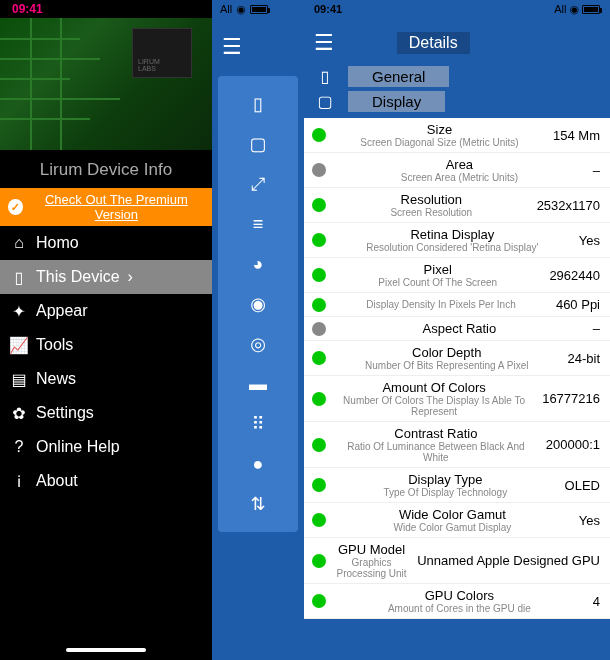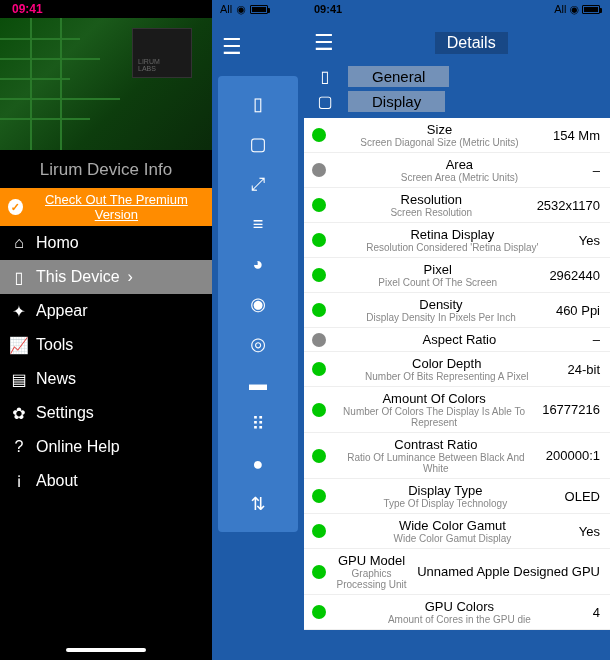--- a/index.html
+++ b/index.html
@@ -29,21 +29,21 @@
     .icon-rail { background: #3a7ac8; margin: 0 6px; border-radius: 4px; padding: 8px 0; }
     .rail-icon { color: #fff; height: 40px; display: flex; align-items: center; justify-content: center; font-size: 18px; }
     
     
     .right-panel { flex: 1; background: #1e5ba8; position: relative; }
     .status-bar-right { height: 18px; display: flex; justify-content: space-between; align-items: center; padding: 0 10px; color: #000; font-size: 11px; }
     .time-right { font-weight: 600; }
     .status-icons { display: flex; gap: 3px; align-items: center; }
     .header-row { display: flex; align-items: center; padding: 12px 10px 8px; gap: 20px; }
     .hamburger-right { color: #fff; font-size: 22px; }
-    .details-title { color: #fff; font-size: 16px; background: rgba(0,0,0,0.2); padding: 2px 12px; margin-left: 81px; }
+    .details-title { color: #fff; font-size: 16px; background: rgba(0,0,0,0.2); padding: 2px 12px; margin-left: 43px; }
     .tab-row { display: flex; align-items: center; padding: 2px 10px; gap: 12px; }
     .tab-row.second { padding-bottom: 6px; }
     .tab-icon { color: #fff; width: 22px; text-align: center; font-size: 16px; }
     .tab-label { color: #000; font-size: 15px; background: rgba(200,200,200,0.5); padding: 2px 24px; }
     .list-container { background: #fff; margin-left: 0; overflow: hidden; }
     .list-row { display: flex; align-items: center; padding: 4px 10px 4px 8px; gap: 10px; border-bottom: 0.5px solid #eee; }
     .dot { width: 14px; height: 14px; border-radius: 50%; flex-shrink: 0; }
     .dot.green { background: #00c800; }
     .dot.gray { background: #888; }
     .row-text { flex: 1; text-align: center; }
@@ -195,21 +195,20 @@
         <div class="dot green"></div>
         <div class="row-text">
           <div class="row-label">Pixel</div>
           <div class="row-sub">Pixel Count Of The Screen</div>
         </div>
         <div class="row-value">2962440</div>
       </div>
       <div class="list-row">
         <div class="dot green"></div>
         <div class="row-text">
-          <div class="row-label">Density</div>
           <div class="row-sub">Display Density In Pixels Per Inch</div>
         </div>
         <div class="row-value">460 Ppi</div>
       </div>
       <div class="list-row">
         <div class="dot gray"></div>
         <div class="row-text">
           <div class="row-label">Aspect Ratio</div>
         </div>
         <div class="row-value">–</div>

